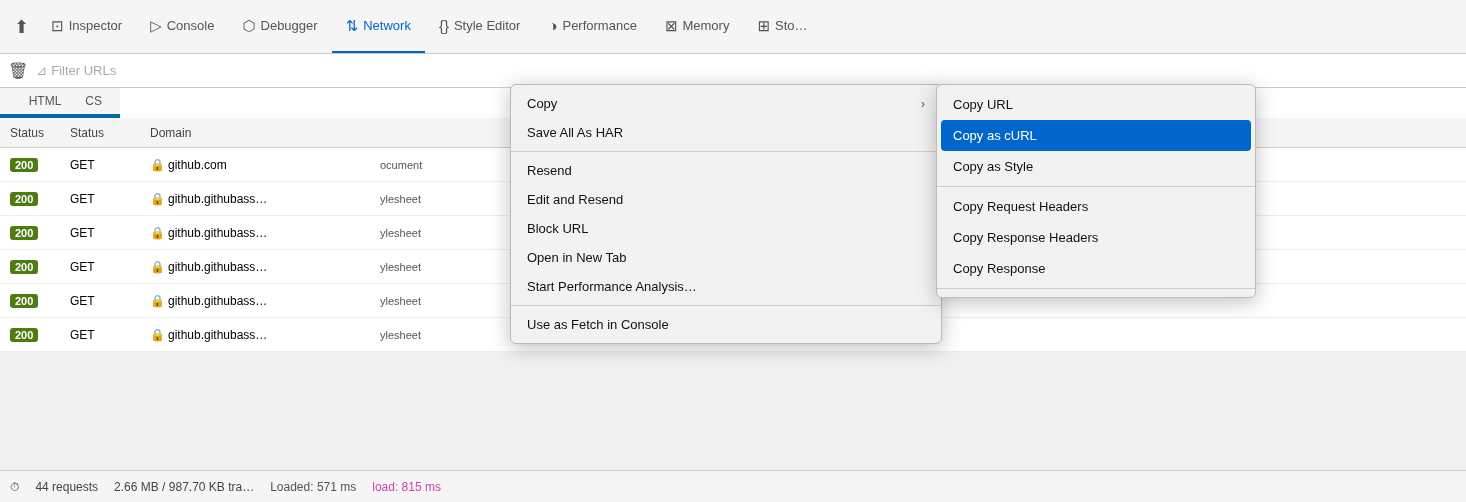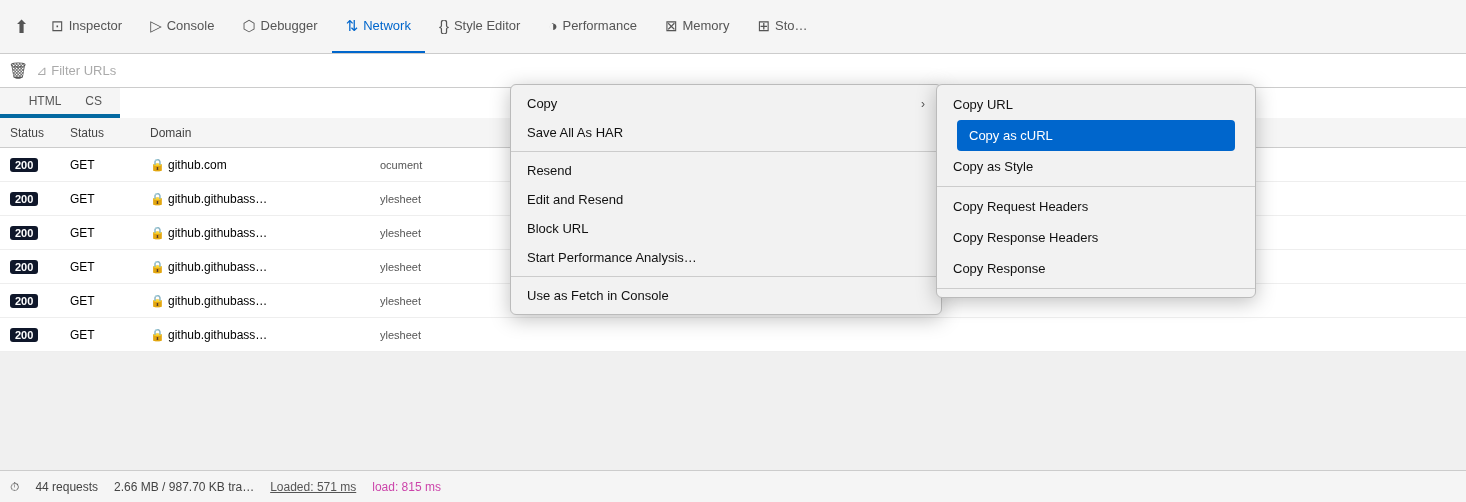--- a/index.html
+++ b/index.html
@@ -81,21 +81,21 @@
     .col-rest { flex: 1; }
 
     .table-row {
       display: flex;
       align-items: center;
       height: 34px;
       border-bottom: 1px solid #eee;
       font-size: 12px;
     }
     .status-badge {
-      background: #0f172a;
+      background: #4d7c0f;
       color: white;
       border-radius: 3px;
       padding: 1px 5px;
       font-size: 11px;
       font-weight: bold;
     }
     .lock-icon { color: #888; font-size: 12px; margin-right: 3px; }
     .initiator-text { color: #555; font-size: 11px; margin-left: 30px; }
 
     
@@ -165,21 +165,21 @@
       align-items: center;
       padding: 8px 16px;
       cursor: pointer;
       font-size: 13px;
       color: #111;
     }
     .submenu-item.active {
       background: #0066cc;
       color: white;
       border-radius: 4px;
-      margin: 0 20px;
+      margin: 0 4px;
       padding: 8px 12px;
     }
     .submenu-separator {
       height: 1px;
       background: #ccc;
       margin: 4px 0;
     }
 
     
     .right-tabs {
@@ -297,21 +297,21 @@
     <div class="col-method">GET</div>
     <div class="col-domain"><span class="lock-icon">🔒</span><span>github.githubass…</span></div>
     <div class="col-rest"><span class="initiator-text">ylesheet</span></div>
   </div>
 </div>
 
 <div class="status-bar">
   <span>⏱</span>
   <span>44 requests</span>
   <span>2.66 MB / 987.70 KB tra…</span>
-  <span class="status-loaded" style="color:#555;text-decoration:underline;">Loaded: 571 ms</span>
+  <span class="status-loaded" style="color:#555;">Loaded: 571 ms</span>
   <span class="status-load" style="color:#cc44aa;font-weight:500;">load: 815 ms</span>
 </div>
 
 <div class="context-menu">
   <div class="menu-item has-submenu">
     <span>Copy</span>
     <span class="submenu-arrow">›</span>
   </div>
   <div class="menu-item">
     <span>Save All As HAR</span>
@@ -320,20 +320,23 @@
   <div class="menu-item">
     <span>Resend</span>
   </div>
   <div class="menu-item">
     <span>Edit and Resend</span>
   </div>
   <div class="menu-item">
     <span>Block URL</span>
   </div>
   <div class="menu-item">
+    <span>Open in New Tab</span>
+  </div>
+  <div class="menu-item">
     <span>Start Performance Analysis…</span>
   </div>
   <div class="menu-separator"></div>
   <div class="menu-item">
     <span>Use as Fetch in Console</span>
   </div>
 </div>
 
 <div class="submenu">
   <div class="submenu-item">

